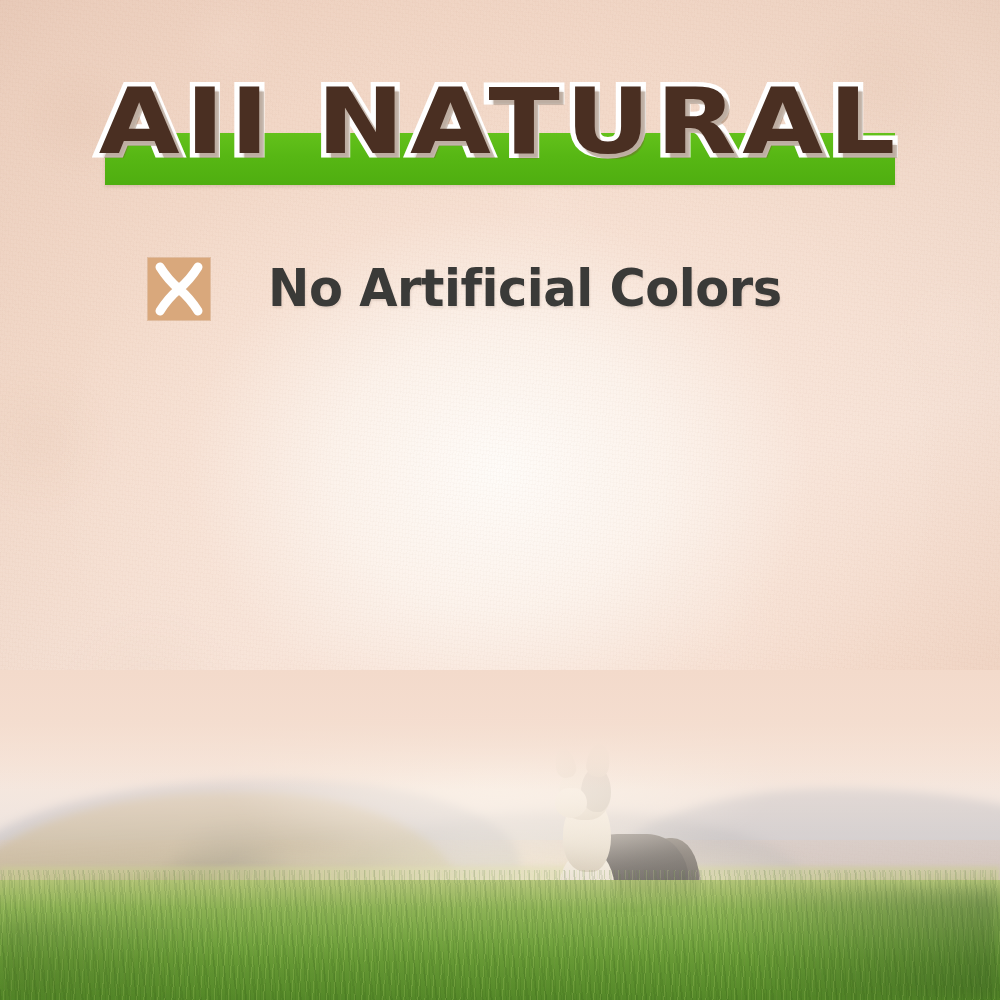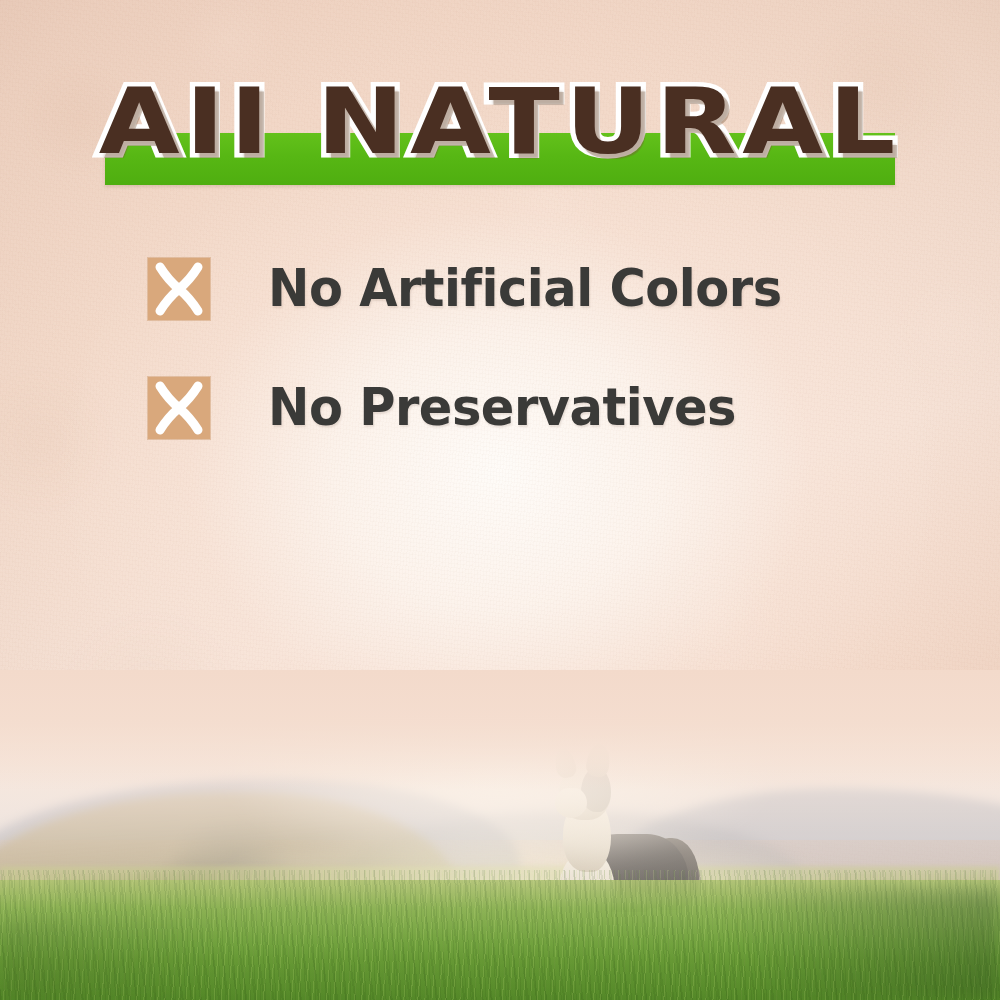--- a/index.html
+++ b/index.html
@@ -435,25 +435,16 @@
       <div class="xbox">
         <svg width="62" height="62" viewBox="0 0 62 62" aria-hidden="true">
           <path d="M12 9 C17 17, 25 26, 31 31 C37 36, 45 45, 50 53" stroke="#FFFFFF" stroke-width="9" stroke-linecap="round" fill="none"></path>
           <path d="M50 9 C45 17, 37 26, 31 31 C25 36, 17 45, 12 53" stroke="#FFFFFF" stroke-width="9" stroke-linecap="round" fill="none"></path>
         </svg>
       </div>
       <div class="benefit-label">No Artificial Colors</div>
     </div>
 
 
-    <div class="benefit-row">
-      <div class="xbox">
-        <svg width="62" height="62" viewBox="0 0 62 62" aria-hidden="true">
-          <path d="M12 9 C17 17, 25 26, 31 31 C37 36, 45 45, 50 53" stroke="#FFFFFF" stroke-width="9" stroke-linecap="round" fill="none"></path>
-          <path d="M50 9 C45 17, 37 26, 31 31 C25 36, 17 45, 12 53" stroke="#FFFFFF" stroke-width="9" stroke-linecap="round" fill="none"></path>
-        </svg>
-      </div>
-      <div class="benefit-label">No Preservatives</div>
-    </div>
 
 
   </div>
 </div>
 
 </body></html>

